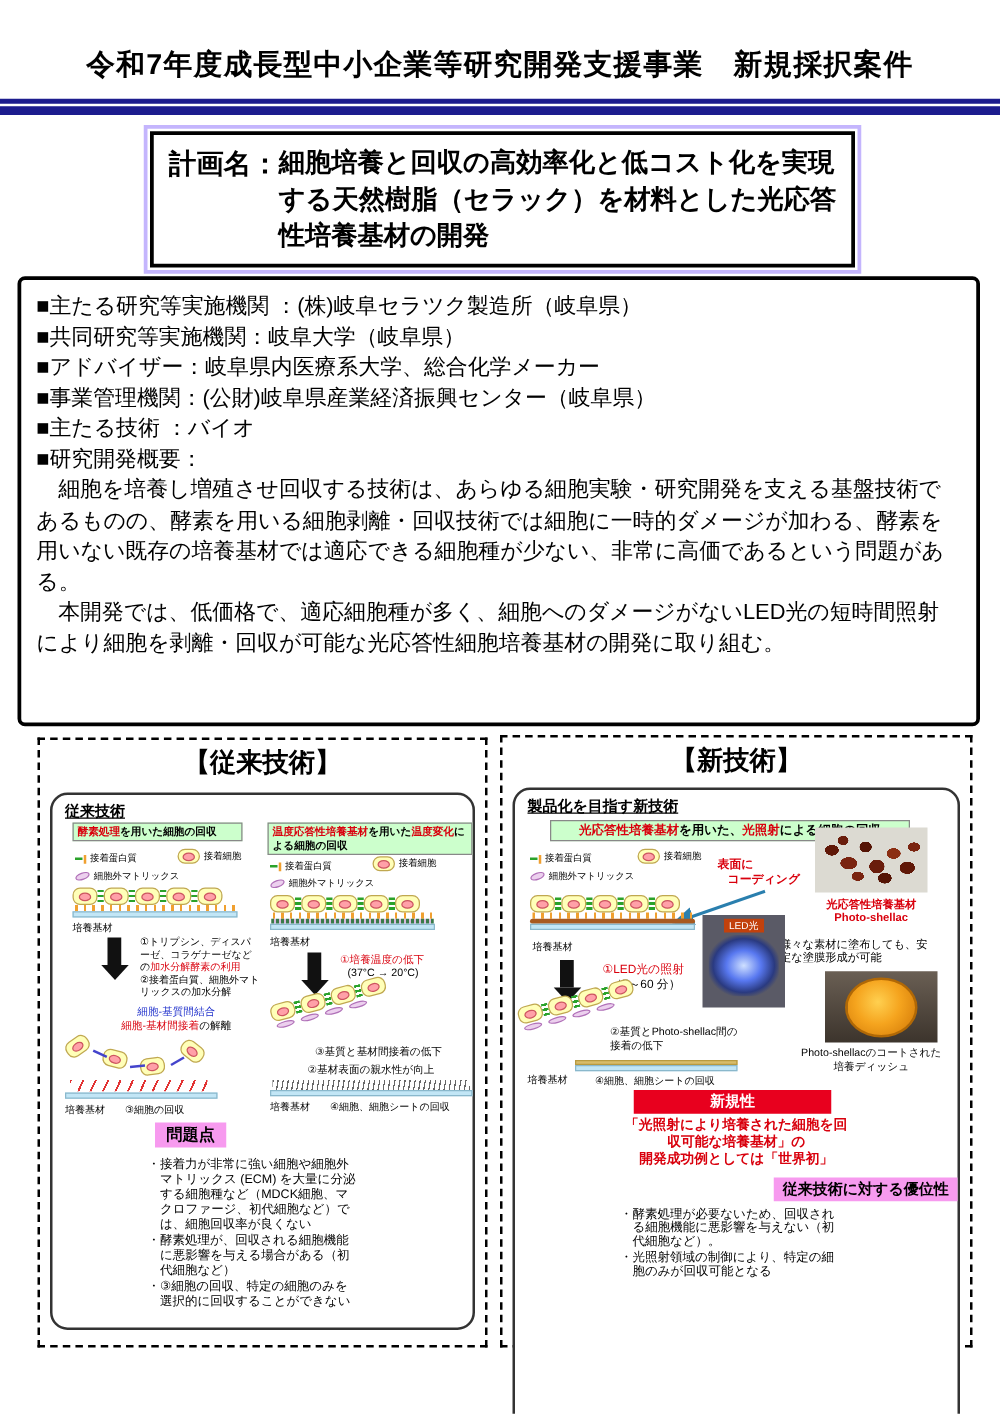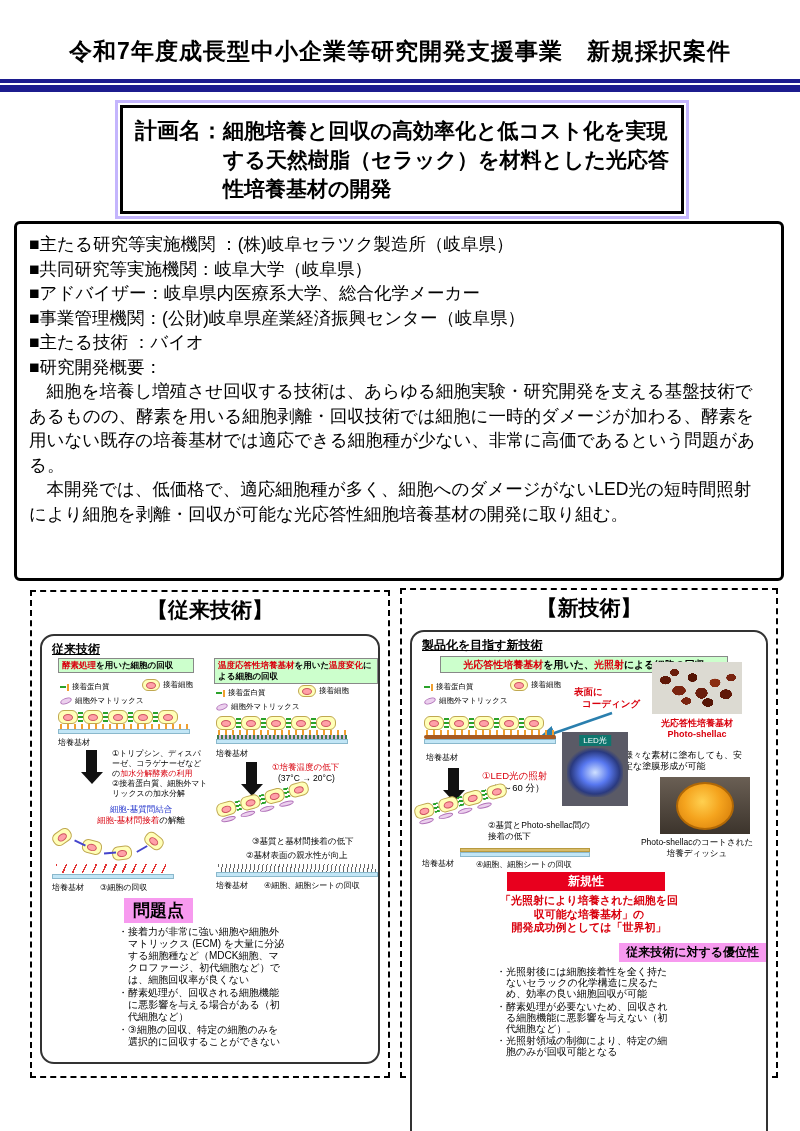--- a/index.html
+++ b/index.html
@@ -80,21 +80,21 @@
 
   .scatter { position:absolute; }
   .scell { position:absolute; }
   .bdash { position:absolute; width:12px; border-top:2px dashed #4444cc; }
   .red-slashes { position:absolute; height:9px;
     background:repeating-linear-gradient(115deg,#e23333 0 1.5px,transparent 1.5px 9px); }
   .squiggle { position:absolute; height:8px;
     background:repeating-linear-gradient(100deg,#666 0 1px,transparent 1px 4px); }
   .bar { position:absolute; }
 
-  .problem-title { position:absolute; background:#f79aef; font-size:17px;
+  .problem-title { position:absolute; background:#f79aef; font-size:13px;
     font-weight:bold; padding:1px 9px; }
   .bullets { position:absolute; font-size:10px; line-height:12px; }
   .bullets div { padding-left:1em; text-indent:-1em; margin-bottom:1px; }
   .panel.right .bullets { line-height:11.2px; }
 
   .photo { position:absolute; overflow:hidden; }
   .flakes-photo { background:
     radial-gradient(9px 7px at 15% 35%, #601808 60%, transparent 62%),
     radial-gradient(11px 8px at 30% 55%, #7a2410 60%, transparent 62%),
     radial-gradient(8px 7px at 45% 30%, #551405 60%, transparent 62%),
@@ -103,21 +103,21 @@
     radial-gradient(10px 8px at 82% 62%, #601808 60%, transparent 62%),
     radial-gradient(8px 6px at 38% 75%, #7a2410 60%, transparent 62%),
     radial-gradient(9px 7px at 62% 78%, #551405 60%, transparent 62%),
     radial-gradient(7px 6px at 25% 20%, #6a1d0c 60%, transparent 62%),
     radial-gradient(8px 6px at 88% 30%, #7a2410 60%, transparent 62%),
     #dcdad2; }
   .led-photo { background:#5a5a66; }
   .led-glow { position:absolute; left:8%; top:22%; width:84%; height:66%;
     background:radial-gradient(ellipse at center,#cfe0ff 0%,#5878f0 35%,#2a3a80 62%,rgba(40,50,90,0) 75%); }
   .led-tag { position:absolute; top:3px; left:50%; transform:translateX(-50%);
-    background:#0f766e; color:#fff; font-size:8px; padding:0 4px; white-space:nowrap; }
+    background:#c2410c; color:#fff; font-size:8px; padding:0 4px; white-space:nowrap; }
   .dish-photo { background:linear-gradient(#6a5f54,#3c342c); }
   .dish-circle { position:absolute; left:50%; top:50%; transform:translate(-50%,-50%);
     width:58px; height:48px; border-radius:50%; border:2px solid #b06806;
     background:radial-gradient(circle at 45% 40%, #ffd050 0%, #f5a41e 45%, #e08a10 75%, #c87408 100%); }
   .photo-label { position:absolute; text-align:center; line-height:11px; }
 
   .coat-note { position:absolute; color:#d9000d; font-size:9.5px; font-weight:bold;
     line-height:12px; }
   .novelty-title { position:absolute; background:#e8001e; color:#fff; text-align:center;
     font-size:12px; font-weight:bold; padding:1px 0; }
@@ -473,20 +473,19 @@
       <div class="novelty-title" style="left:95px; top:240px; width:158px;">新規性</div>
       <div class="quote" style="left:20px; right:20px; top:262px;">
         <div>「光照射により培養された細胞を回</div>
         <div>収可能な培養基材」の</div>
         <div>開発成功例としては「世界初」</div>
       </div>
       <div class="adv-wrap" style="top:310px;">
         <span class="adv-title">従来技術に対する優位性</span>
       </div>
       <div class="bullets" style="left:84px; top:334px; width:178px;">
-        <div>・光照射後には細胞接着性を全く持たないセラックの化学構造に戻るため、効率の良い細胞回収が可能</div>
         <div>・酵素処理が必要ないため、回収される細胞機能に悪影響を与えない（初代細胞など）。</div>
         <div>・光照射領域の制御により、特定の細胞のみが回収可能となる</div>
       </div>
     </div>
   </div>
 
 </div>
 
 </body></html>

